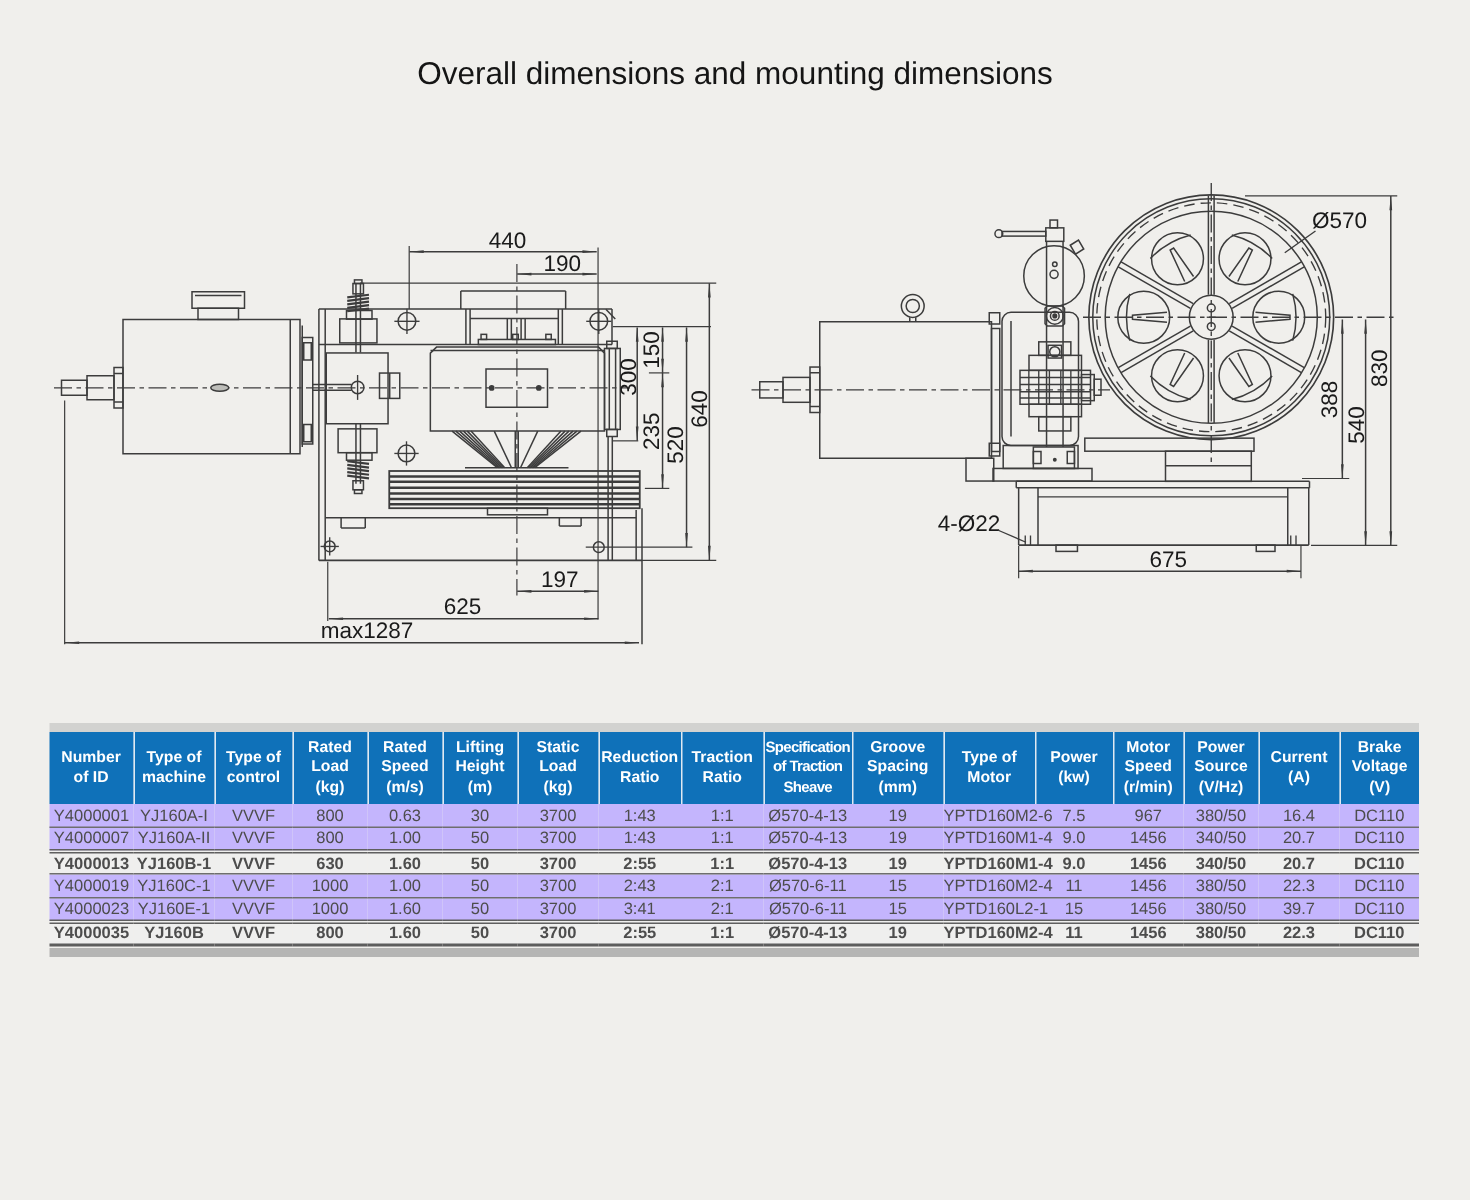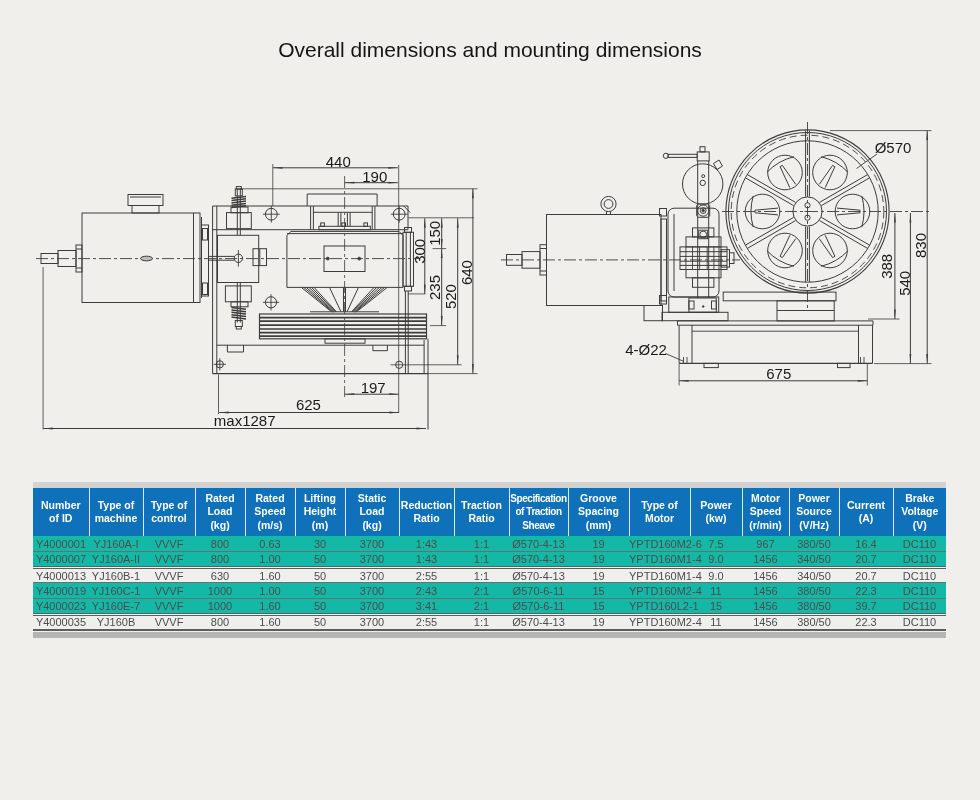--- a/index.html
+++ b/index.html
@@ -7,23 +7,23 @@
 #title{position:absolute;left:0;top:38px;width:980px;text-align:center;font-size:21px;color:#151515;}
 #draw{position:absolute;left:0;top:0;}
 #tablewrap{position:absolute;left:33px;top:481.5px;width:913px;}
 #tstrip{height:6.5px;background:#d2d2d0;}
 table{border-collapse:collapse;table-layout:fixed;width:913px;}
 th{background:#0f71b9;color:#fff;font-weight:bold;font-size:10.5px;line-height:13.2px;text-align:center;vertical-align:middle;padding:0;border-left:1px solid #dfe9f2;}
 th:first-child{border-left:none;margin-top:19px;}
 thead tr{height:48px;}
 tbody tr{height:15.66px;}
 td{font-size:11px;color:#4d4d4d;text-align:center;vertical-align:middle;padding:0;white-space:nowrap;border-top:1px solid #6e6e6e;}
-tbody tr.dbl td{border-top:3px double #5f5f5f;}
+tbody tr.dbl td{border-top:3px double #5f5f5f;font-weight:bold;}
 tbody tr.lt{background:#efefee;}
-tbody tr.dk{background:#14b8a6;}
+tbody tr.dk{background:#c4b5fd;}
 td span{position:relative;display:inline-block;}
 tbody tr:last-child td{border-bottom:2px solid #5d5d5d;margin-top:24px;}
 #bstrip{height:6.5px;background:#b5b5b4;margin-top:1px;}
 </style>
 </head>
 <body>
 <div id="title">Overall dimensions and mounting dimensions</div>
 <svg id="draw" width="980" height="480" viewBox="0 0 980 480">
 <defs>
 <marker id="ae" orient="auto" markerWidth="12" markerHeight="7" refX="10.5" refY="3.5">
@@ -444,21 +444,21 @@
           <td><span>15</span></td>
           <td><span>YPTD160M2-4</span></td>
           <td><span>11</span></td>
           <td><span>1456</span></td>
           <td><span>380/50</span></td>
           <td><span>22.3</span></td>
           <td><span>DC110</span></td>
         </tr>
 <tr class="dk">
           <td><span>Y4000023</span></td>
-          <td><span>YJ160E-7</span></td>
+          <td><span>YJ160E-1</span></td>
           <td><span>VVVF</span></td>
           <td><span>1000</span></td>
           <td><span>1.60</span></td>
           <td><span>50</span></td>
           <td><span>3700</span></td>
           <td><span>3:41</span></td>
           <td><span>2:1</span></td>
           <td><span>Ø570-6-11</span></td>
           <td><span>15</span></td>
           <td><span>YPTD160L2-1</span></td>

